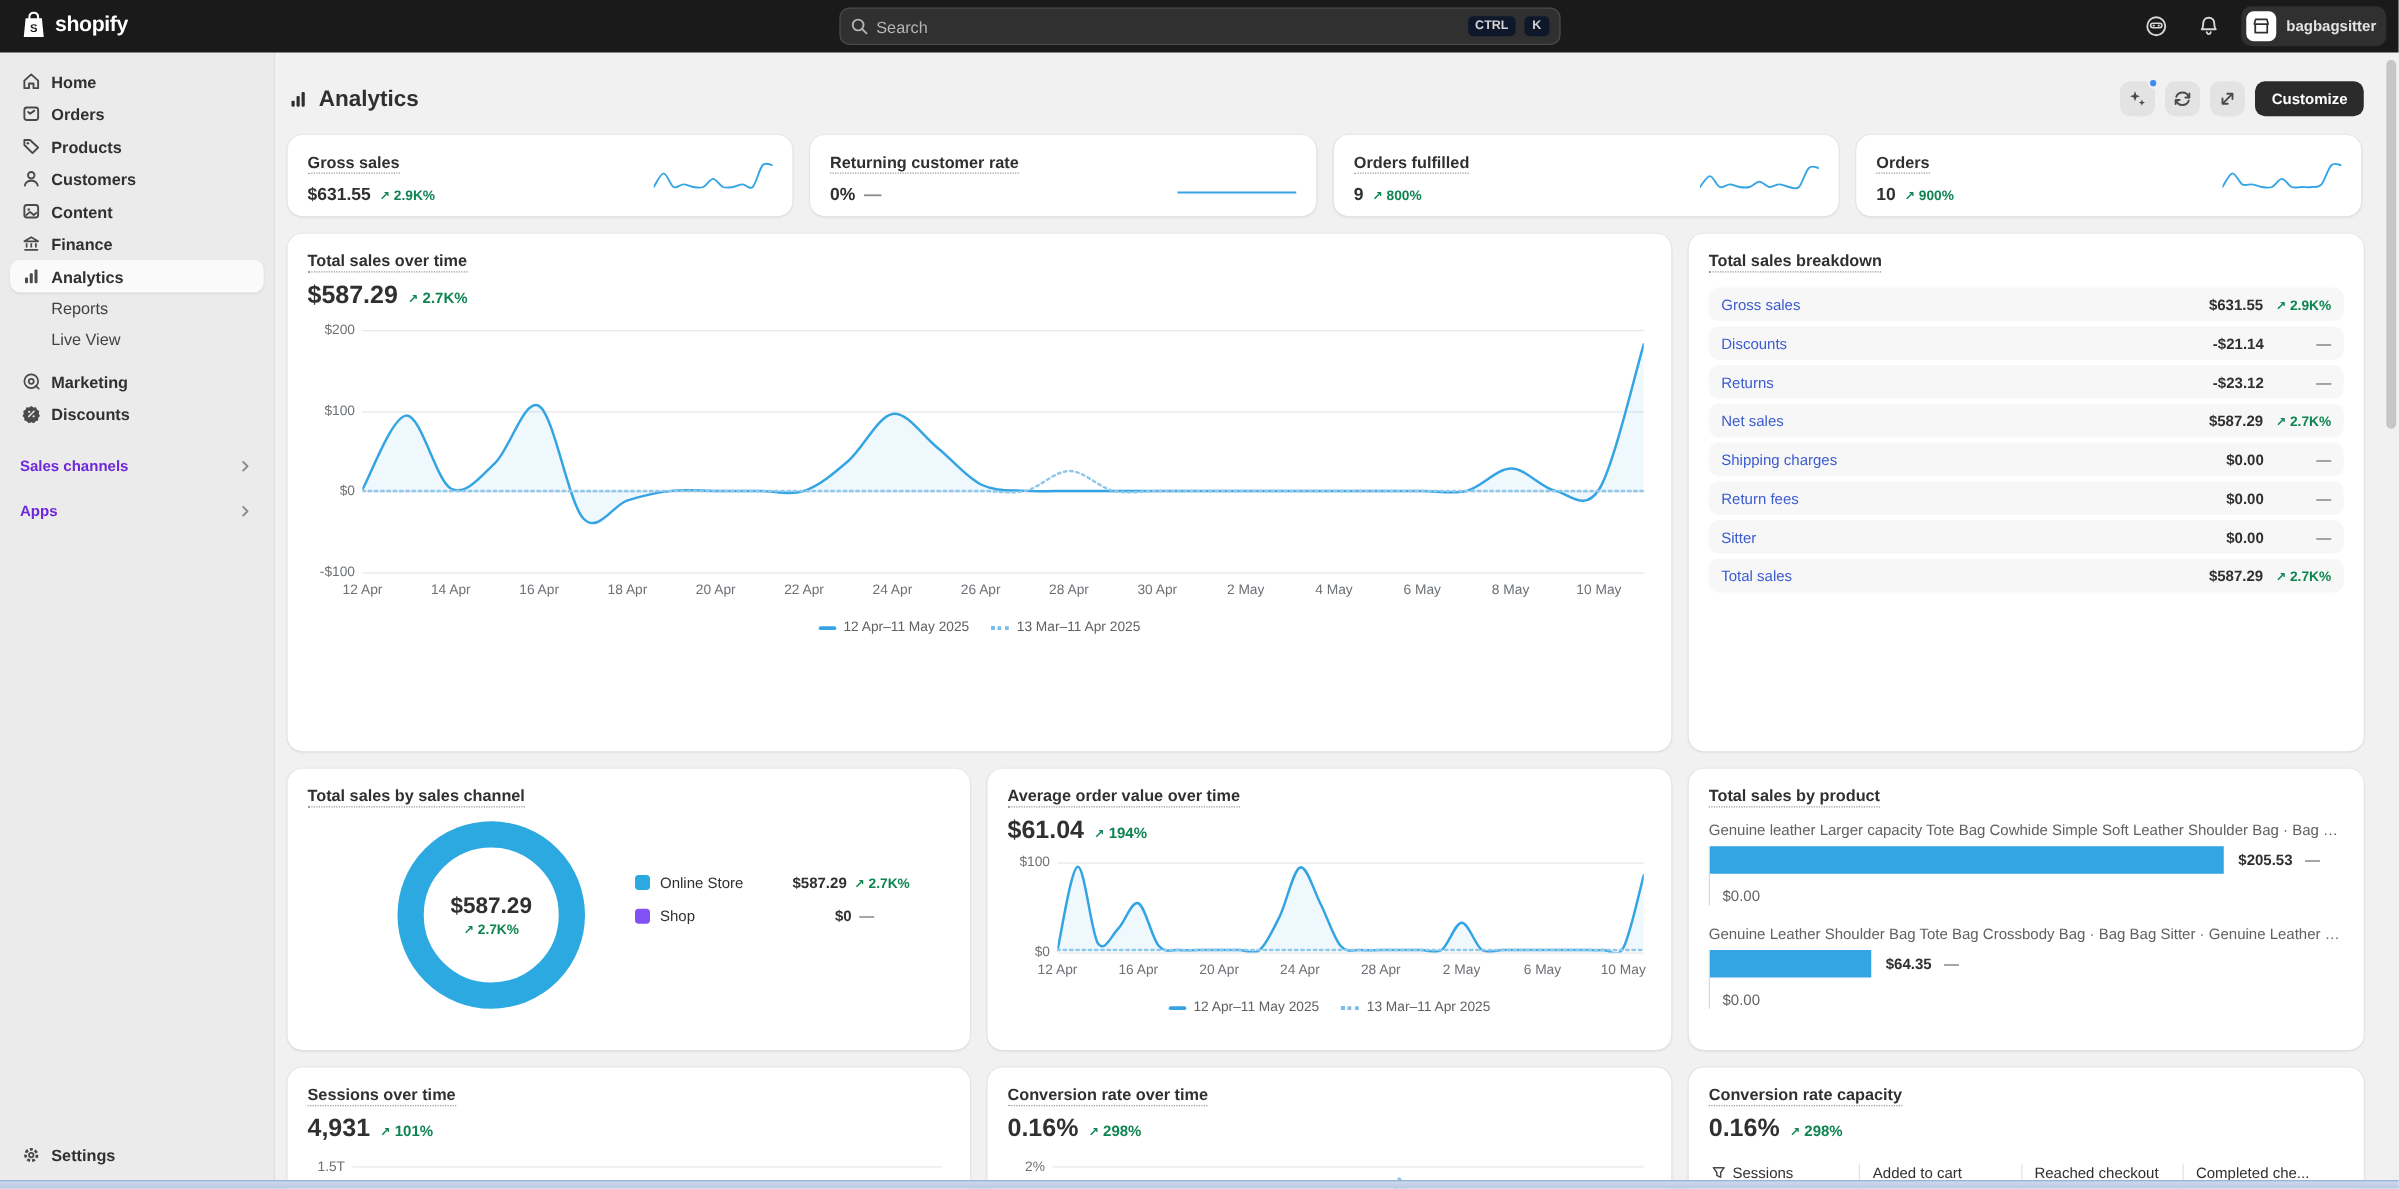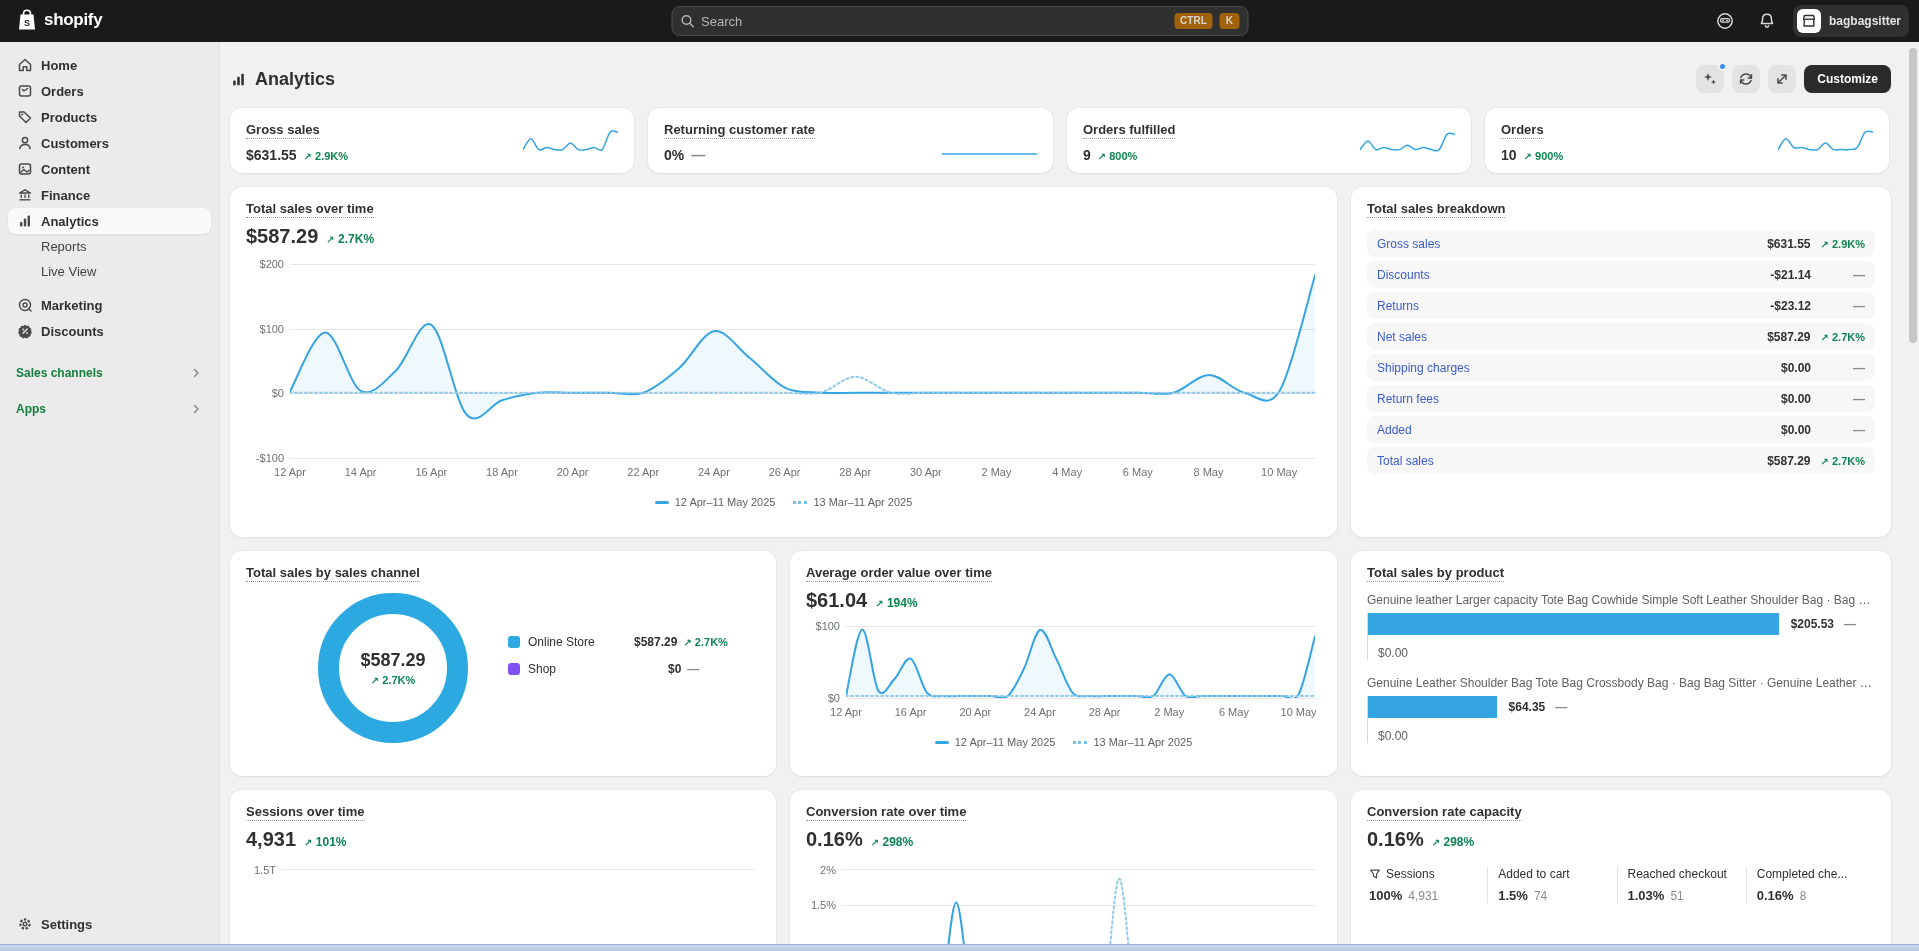--- a/index.html
+++ b/index.html
@@ -5,34 +5,34 @@
   * { margin:0; padding:0; box-sizing:border-box; }
   html,body { width:1919px; height:951px; overflow:hidden; }
   body { font-family:"Liberation Sans","DejaVu Sans",sans-serif; background:#f1f1f1; color:#303030; position:relative; font-size:13px; }
 
   
   .topbar { position:absolute; top:0; left:0; right:0; height:42px; background:#1a1a1a; z-index:30; }
   .brand { position:absolute; left:16px; top:8px; display:flex; align-items:center; gap:6px; }
   .brand-word { color:#fff; font-weight:bold; font-size:17px; letter-spacing:-0.3px; }
   .searchbox { position:absolute; left:50%; transform:translateX(-50%); top:6px; width:577px; height:30px; background:#303030; border:1px solid #4c4c4c; border-radius:8px; display:flex; align-items:center; padding:0 8px; gap:7px; }
   .searchbox .ph { color:#b5b5b5; font-size:13px; flex:1; }
-  .kbd { background:#a16207; color:#d5d5d5; font-size:10px; font-weight:bold; border-radius:4px; padding:3px 6px; line-height:1; }
+  .kbd { background:#0f172a; color:#d5d5d5; font-size:10px; font-weight:bold; border-radius:4px; padding:3px 6px; line-height:1; }
   .top-right { position:absolute; right:10px; top:5px; display:flex; align-items:center; gap:10px; }
   .tbtn { width:32px; height:32px; border-radius:8px; display:flex; align-items:center; justify-content:center; color:#e3e3e3; }
   .userchip { display:flex; align-items:center; gap:8px; background:#303030; border-radius:8px; padding:4px 8px 4px 4px; }
   .avatar { width:24px; height:24px; background:#fff; border-radius:6px; display:flex; align-items:center; justify-content:center; }
   .username { color:#e3e3e3; font-size:12px; font-weight:bold; }
 
   
   .sidebar { position:absolute; top:42px; left:0; bottom:0; width:220px; background:#ebebeb; border-right:1px solid #e0e0e0; padding-top:10px; z-index:20; }
   .sitem { display:flex; align-items:center; gap:8px; height:26px; margin:0 8px; padding:0 8px; border-radius:8px; font-size:13px; font-weight:600; color:#303030; cursor:pointer; }
   .sitem .ic { width:17px; height:17px; display:flex; align-items:center; justify-content:center; color:#4a4a4a; }
   .sitem.active { background:#fafafa; box-shadow:0 1px 2px rgba(0,0,0,.08); }
   .subitem { display:flex; align-items:center; height:25px; margin:0 8px; padding:0 8px 0 33px; font-size:13px; font-weight:500; color:#424242; border-radius:8px; cursor:pointer; }
-  .ssection { display:flex; align-items:center; justify-content:space-between; margin-top:22px; padding:0 18px 0 16px; font-size:12px; font-weight:600; color:#15803d; cursor:pointer; }
+  .ssection { display:flex; align-items:center; justify-content:space-between; margin-top:22px; padding:0 18px 0 16px; font-size:12px; font-weight:600; color:#6d28d9; cursor:pointer; }
   .ssection .chev { color:#8a8a8a; }
   .settings { position:absolute; bottom:14px; left:0; right:0; }
 
   
   .content { position:absolute; left:220px; top:42px; right:0; bottom:0; padding:0 28px 0 10px; }
   .pagehead { margin-top:22px; height:30px; display:flex; align-items:center; }
   .pagetitle { display:flex; align-items:center; gap:8px; font-size:18px; font-weight:bold; }
   .headbtns { margin-left:auto; display:flex; align-items:center; gap:8px; }
   .iconbtn { width:28px; height:28px; border-radius:8px; background:#e3e3e3; display:flex; align-items:center; justify-content:center; color:#4a4a4a; position:relative; cursor:pointer; }
   .bluedot { position:absolute; top:-3px; right:-3px; width:9px; height:9px; border-radius:50%; background:#3d8df5; border:2px solid #f1f1f1; }
@@ -45,21 +45,21 @@
   .delta { color:#0e8452; font-weight:bold; font-size:11px; white-space:nowrap; }
   .delta .arr { font-size:10px; }
   .dash { color:#8a8a8a; font-weight:bold; }
 
   .kpirow { margin-top:14px; display:grid; grid-template-columns:404px 405px 404px 404px; gap:14px; }
   .kpi { height:65px; position:relative; }
   .kpi-val { margin-top:8px; display:flex; align-items:baseline; gap:7px; font-size:14px; font-weight:bold; }
   .spark { position:absolute; right:16px; top:19px; width:95px; height:30px; }
 
   .mainrow { margin-top:14px; display:grid; grid-template-columns:1107px 540px; gap:14px; }
-  .bigchart { height:350px; }
+  .bigchart { height:414px; }
   .valrow { margin-top:7px; display:flex; align-items:baseline; gap:8px; }
   .bigval { font-size:20px; font-weight:bold; }
   .delta12 { font-size:12px; }
 
   .plotwrap { position:relative; margin:16px 6px 0 44px; height:194px; }
   .gline { position:absolute; left:0; right:0; border-top:1px solid #e7e7e7; }
   .glabel { position:absolute; left:-44px; width:38px; text-align:right; font-size:11px; color:#6d7175; transform:translateY(-50%); }
   .chartfill { position:absolute; inset:0; }
   .xticks { position:relative; height:14px; margin:8px 6px 0 44px; font-size:11px; color:#6d7175; }
   .xticks span { position:absolute; transform:translateX(-50%); white-space:nowrap; }
@@ -466,21 +466,21 @@
             </div>
         </div>
         <div class="brow">
           <a class="blink">Return fees</a>
           <div class="bval">
               <span>$0.00</span>
               <span class="dash dcol">—</span>
             </div>
         </div>
         <div class="brow">
-          <a class="blink">Added</a>
+          <a class="blink">Sitter</a>
           <div class="bval">
               <span>$0.00</span>
               <span class="dash dcol">—</span>
             </div>
         </div>
         <div class="brow">
           <a class="blink">Total sales</a>
           <div class="bval">
               <span>$587.29</span>
               <span class="delta dcol"><span class="arr">↗</span> <span>2.7K%</span></span>

